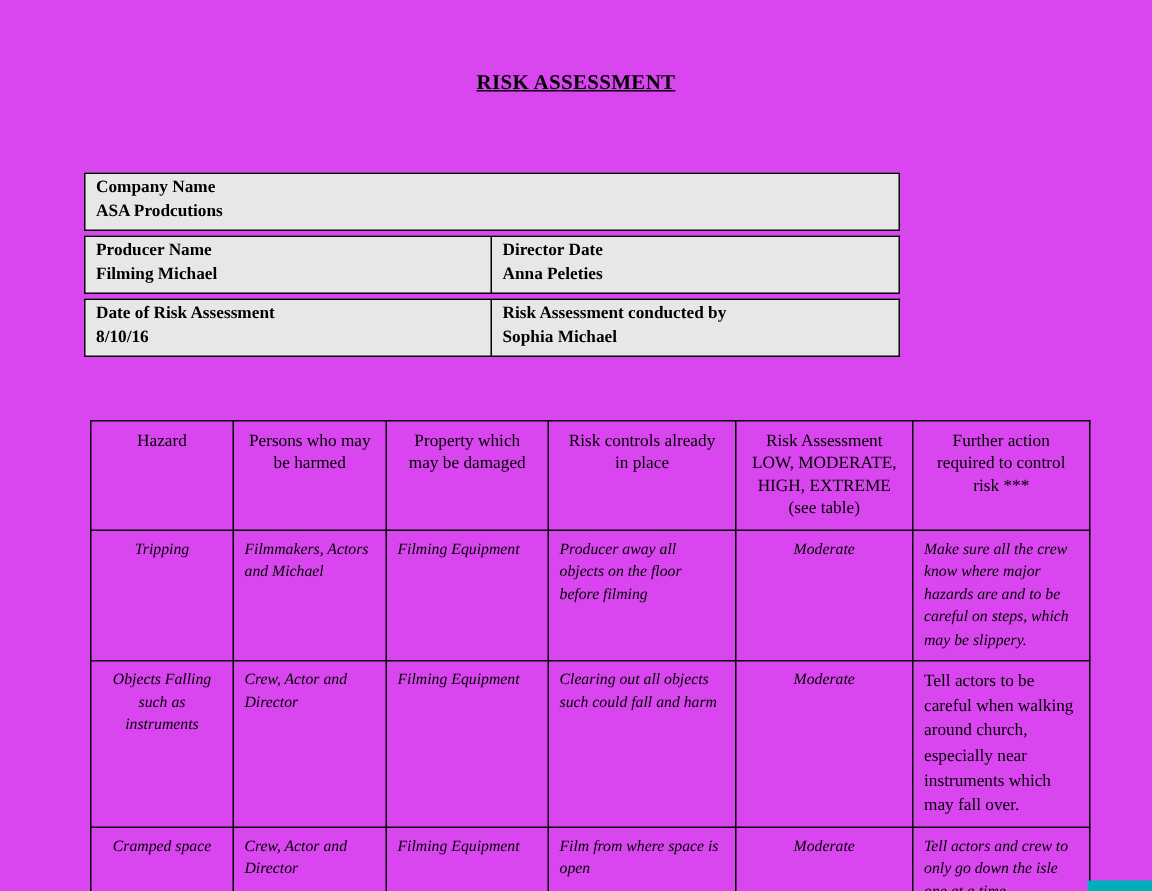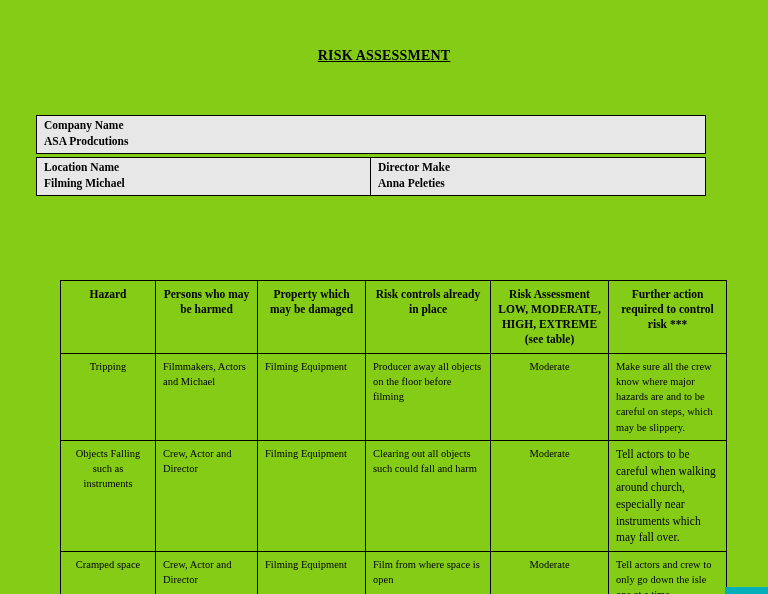--- a/index.html
+++ b/index.html
@@ -5,38 +5,38 @@
   * { box-sizing: border-box; }
   html, body { margin: 0; padding: 0; }
   body {
     width: 768px; height: 594px;
     background: #ffffff;
     font-family: "Liberation Serif", serif;
     color: #000;
     position: relative;
     overflow: hidden;
   }
-  .page { position: relative; width: 768px; height: 594px; background: #84cc16; }
+  .page { position: relative; width: 768px; height: 594px; background: #d946ef; }
 
   .title, .subtitle {
     text-align: center;
     font-weight: bold;
     font-size: 14px;
     text-decoration: underline;
     margin: 0;
     letter-spacing: 0.2px;
   }
   .title { padding-top: 48px; }
   .subtitle { padding-top: 15px; }
 
   
   .info-table {
     position: absolute;
-    left: 36px; top: 112px;
-    width: 670px;
+    left: 56px; top: 112px;
+    width: 544px;
     border-collapse: separate;
     border-spacing: 0 3px;
     font-size: 11.5px;
     font-weight: bold;
     line-height: 1.35;
   }
   .info-table td {
     border: 1px solid #000;
     background: #e7e7e7;
     padding: 2px 7px 4px 7px;
@@ -50,30 +50,31 @@
   
   .risk-table {
     position: absolute;
     left: 60px; top: 280px;
     width: 666px;
     border-collapse: collapse;
     table-layout: fixed;
   }
   .risk-table th, .risk-table td { border: 1px solid #000; }
   .risk-table th {
-    font-weight: bold;
+    font-weight: normal;
     font-size: 11.5px;
     text-align: center;
     vertical-align: top;
     padding: 6px 3px;
     white-space: pre-line;
     line-height: 1.3;
     height: 66px;
   }
   .risk-table td {
+    font-style: italic;
     font-size: 10.5px;
     padding: 5px 7px;
     vertical-align: top;
     text-align: left;
     line-height: 1.45;
   }
   .risk-table td.center { text-align: center; }
   .risk-table tr.r1 td { height: 72px; }
   .risk-table tr.r2 td { height: 68px; }
   .risk-table tr.r3 td { height: 48px; }
@@ -97,26 +98,36 @@
   <table class="info-table">
     <tbody>
       <tr>
         <td colspan="2">
           <div>Company  Name</div>
           <div>ASA Prodcutions</div>
         </td>
       </tr>
       <tr>
         <td>
-          <div>Location  Name</div>
+          <div>Producer  Name</div>
           <div>Filming Michael</div>
         </td>
         <td class="second">
-          <div>Director Make</div>
+          <div>Director Date</div>
           <div>Anna Peleties</div>
+        </td>
+      </tr>
+      <tr>
+        <td>
+          <div>Date of Risk Assessment</div>
+          <div>8/10/16</div>
+        </td>
+        <td class="second">
+          <div>Risk Assessment conducted by</div>
+          <div>Sophia Michael</div>
         </td>
       </tr>
     </tbody>
   </table>
 
   <table class="risk-table">
     <colgroup>
       <col style="width:95px">
       <col style="width:102px">
       <col style="width:108px">

